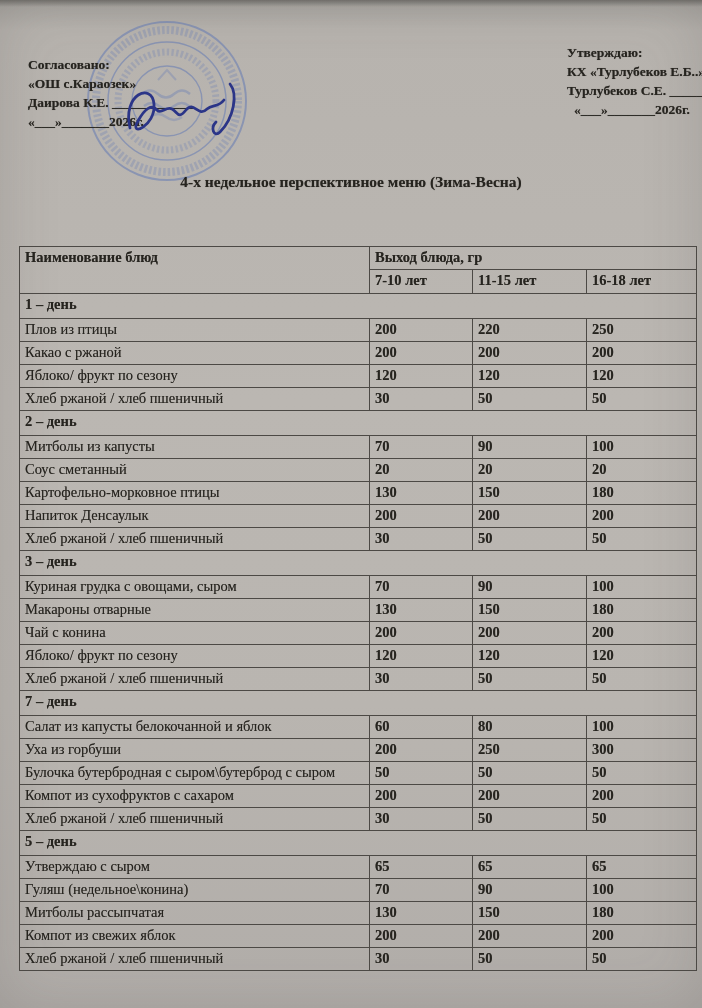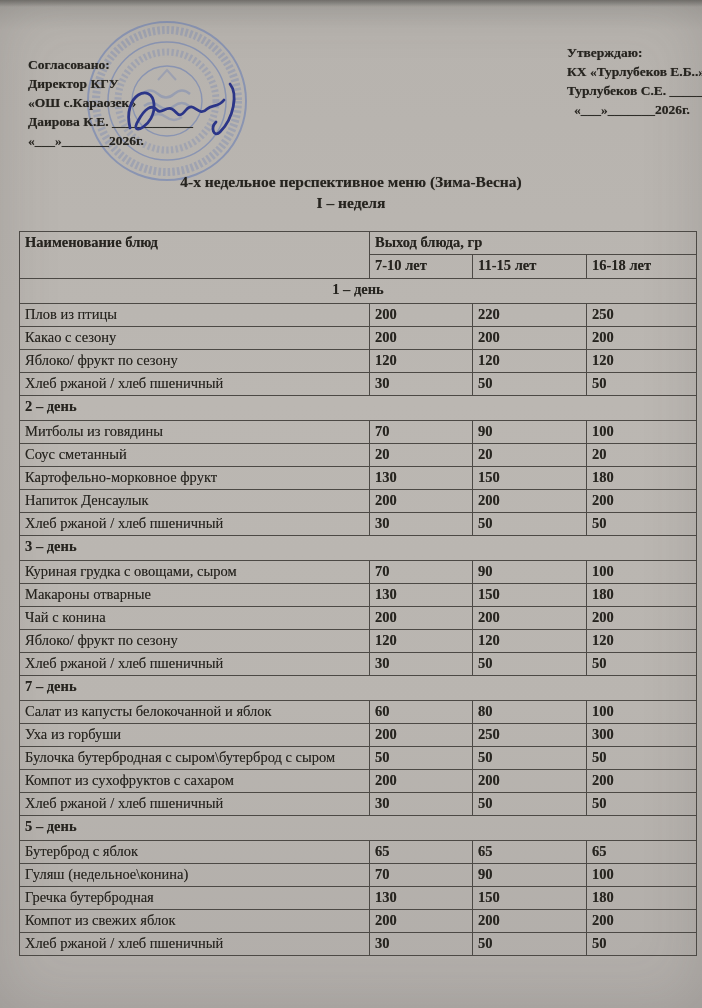--- a/index.html
+++ b/index.html
@@ -33,35 +33,35 @@
   .approval .indent{padding-left:7px;}
   .stamp{position:absolute;left:84px;top:18px;z-index:1;opacity:.46;}
   .stamp svg{filter:blur(.5px);}
   .signature{position:absolute;left:112px;top:76px;z-index:4;}
   .title{
     position:absolute;top:171px;left:0;width:100%;
     text-align:center;font-size:15.5px;font-weight:bold;line-height:21px;
     text-shadow:0 0 .7px rgba(45,42,38,.5);z-index:3;
   }
   table.menu{
-    position:absolute;top:231px;left:19px;
+    position:absolute;top:246px;left:19px;
     width:677px;border-collapse:collapse;table-layout:fixed;
     z-index:2;
   }
   table.menu th,table.menu td{
     border:1.7px solid #4c4945;
     padding:1px 5px 2px 5px;
     font-size:14.5px;line-height:19px;
     text-align:left;vertical-align:top;
     text-shadow:0 0 .6px rgba(45,42,38,.5);
   }
   table.menu th{font-weight:bold;}
   th.group-header{text-align:center;}
   td.day-label{font-weight:bold;height:21px;}
-  td.day-label.centered{text-align:center;}
+  td.day-label.centered{}
   td.num{font-weight:bold;}
   tr.dish-row{height:22px;}
   tr.hdr1{height:22px;}
   tr.hdr2{height:24px;}
 </style>
 </head>
 <body>
 
 <div class="page">
 
@@ -85,36 +85,34 @@
     <svg width="150" height="70" viewBox="0 0 150 70">
       <g stroke="#2b3588" stroke-width="2.8" fill="none" stroke-linecap="round">
         <path d="M18,52 C10,18 40,6 42,28 C44,50 16,62 26,45 C33,32 40,28 45,34 C49,39 54,30 60,33 C66,36 66,44 74,34 C82,24 86,42 95,33 C100,28 106,32 112,24"></path>
         <path d="M118,8 C126,18 122,42 108,56 C102,62 98,52 104,46"></path>
       </g>
     </svg>
   </div>
 
   <div class="approval approval-left">
     <div>Согласовано:</div>
-    <div>Директор КГУ</div>
     <div>«ОШ с.Караозек»</div>
     <div>Даирова К.Е. ____________</div>
     <div>«___»_______2026г.</div>
   </div>
 
   <div class="approval approval-right">
     <div>Утверждаю:</div>
     <div>КХ «Турлубеков Е.Б..»</div>
     <div>Турлубеков С.Е. ______</div>
     <div class="indent">«___»_______2026г.</div>
   </div>
 
   <div class="title">
     <div>4-х недельное перспективное меню (Зима-Весна)</div>
-    <div>I – неделя</div>
   </div>
 
   <table class="menu">
     <colgroup>
       <col style="width:350px">
         <col style="width:103px">
         <col style="width:114px">
         <col style="width:110px">
     </colgroup>
     <thead>
@@ -132,54 +130,54 @@
         <tr>
           <td colspan="4" class="day-label centered">1 – день</td>
         </tr>
         <tr class="dish-row">
           <td>Плов из птицы</td>
           <td class="num">200</td>
           <td class="num">220</td>
           <td class="num">250</td>
         </tr>
         <tr class="dish-row">
-          <td>Какао с сезону</td>
+          <td>Какао с ржаной</td>
           <td class="num">200</td>
           <td class="num">200</td>
           <td class="num">200</td>
         </tr>
         <tr class="dish-row">
           <td>Яблоко/ фрукт по сезону</td>
           <td class="num">120</td>
           <td class="num">120</td>
           <td class="num">120</td>
         </tr>
         <tr class="dish-row">
           <td>Хлеб ржаной / хлеб пшеничный</td>
           <td class="num">30</td>
           <td class="num">50</td>
           <td class="num">50</td>
         </tr>
         <tr>
           <td colspan="4" class="day-label">2 – день</td>
         </tr>
         <tr class="dish-row">
-          <td>Митболы из говядины</td>
+          <td>Митболы из капусты</td>
           <td class="num">70</td>
           <td class="num">90</td>
           <td class="num">100</td>
         </tr>
         <tr class="dish-row">
           <td>Соус сметанный</td>
           <td class="num">20</td>
           <td class="num">20</td>
           <td class="num">20</td>
         </tr>
         <tr class="dish-row">
-          <td>Картофельно-морковное фрукт</td>
+          <td>Картофельно-морковное птицы</td>
           <td class="num">130</td>
           <td class="num">150</td>
           <td class="num">180</td>
         </tr>
         <tr class="dish-row">
           <td>Напиток Денсаулык</td>
           <td class="num">200</td>
           <td class="num">200</td>
           <td class="num">200</td>
         </tr>
@@ -252,33 +250,33 @@
         <tr class="dish-row">
           <td>Хлеб ржаной / хлеб пшеничный</td>
           <td class="num">30</td>
           <td class="num">50</td>
           <td class="num">50</td>
         </tr>
         <tr>
           <td colspan="4" class="day-label">5 – день</td>
         </tr>
         <tr class="dish-row">
-          <td>Бутерброд с яблок</td>
+          <td>Утверждаю с сыром</td>
           <td class="num">65</td>
           <td class="num">65</td>
           <td class="num">65</td>
         </tr>
         <tr class="dish-row">
           <td>Гуляш (недельное\конина)</td>
           <td class="num">70</td>
           <td class="num">90</td>
           <td class="num">100</td>
         </tr>
         <tr class="dish-row">
-          <td>Гречка бутербродная</td>
+          <td>Митболы рассыпчатая</td>
           <td class="num">130</td>
           <td class="num">150</td>
           <td class="num">180</td>
         </tr>
         <tr class="dish-row">
           <td>Компот из свежих яблок</td>
           <td class="num">200</td>
           <td class="num">200</td>
           <td class="num">200</td>
         </tr>

